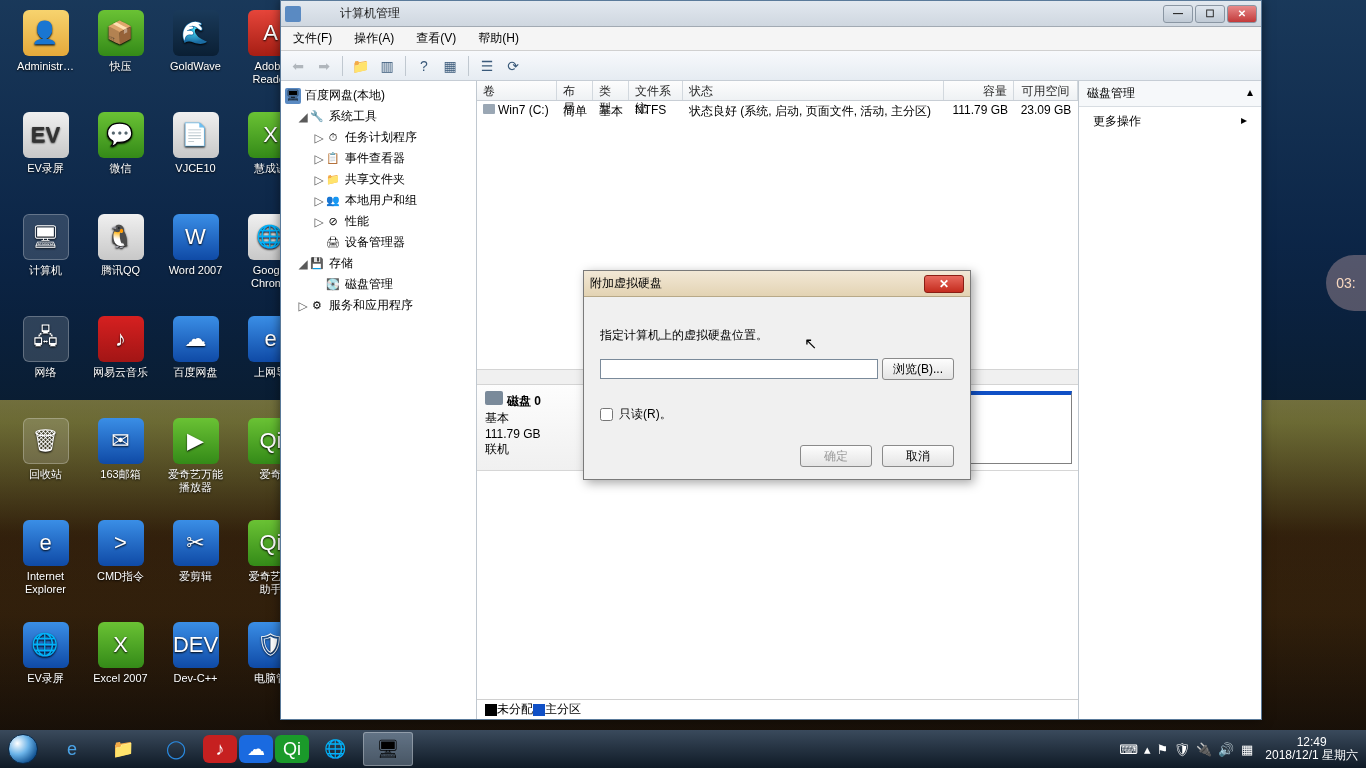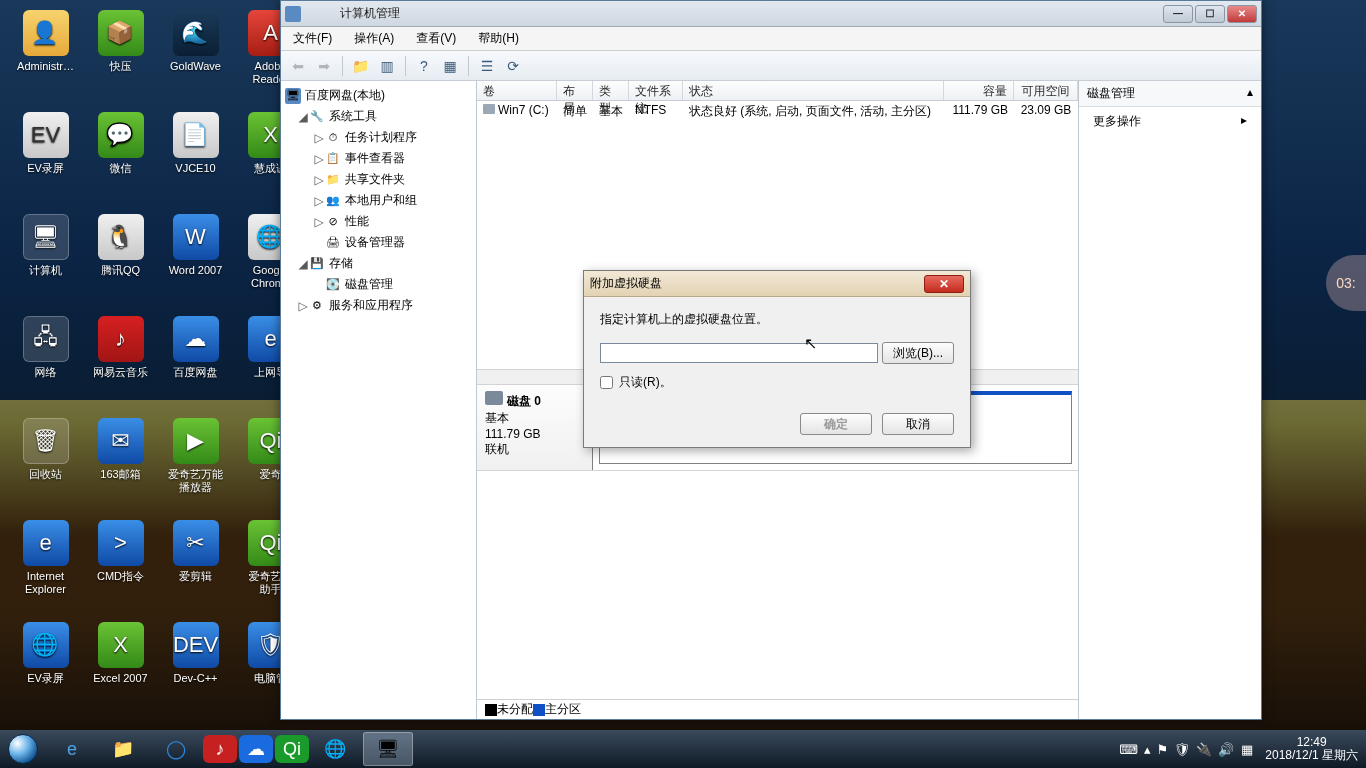--- a/index.html
+++ b/index.html
@@ -17,21 +17,21 @@
 
 
 .icons { position:absolute; top:6px; left:8px; display:grid; grid-template-columns:repeat(4,75px); grid-auto-rows:96px; gap:6px 0; z-index:1;}
 .dicon { display:flex; flex-direction:column; align-items:center; color:#fff; text-shadow:0 1px 2px #000; cursor:default; padding-top:4px;}
 .dicon .box{width:46px;height:46px;border-radius:6px;display:flex;align-items:center;justify-content:center;font-size:22px;margin-bottom:4px;}
 .dicon span.lbl{font-size:11px;text-align:center;line-height:13px;}
 .yellow{background:linear-gradient(#f7d36e,#e6a93a);}
 .blueb{background:linear-gradient(#3a8ee6,#0f4aa6);}
 .green{background:linear-gradient(#6ac234,#348a18);}
 .red  {background:linear-gradient(#e6453a,#a61e14);}
-.white{background:linear-gradient(#f0f0f0,#c8c8c8);color:#333;}
+.white{background:linear-gradient(#f0f0f0,#c8c8c8);color:#333;font-weight:bold;}
 .redbg{background:linear-gradient(#d62020,#a21515);}
 .darkb{background:linear-gradient(#1a3a5a,#0a1f34);}
 .clearbx{background:rgba(255,255,255,.15);border:1px solid rgba(255,255,255,.25);}
 
 
 .taskbar{position:absolute;bottom:0;left:0;right:0;height:38px;
   background:linear-gradient(180deg,#3a4a5c 0%,#0f1a26 100%);display:flex;align-items:center;z-index:5;}
 .start{width:46px;height:38px;display:flex;align-items:center;justify-content:center;}
 .orb{width:30px;height:30px;border-radius:50%;background:radial-gradient(circle at 30% 30%,#fff,#6bb3e8 40%,#0a4a8a 80%);border:1px solid #0a2a4a;}
 .tbtn{width:50px;height:34px;margin:2px 1px;border-radius:3px;display:flex;align-items:center;justify-content:center;font-size:18px;}
@@ -84,29 +84,29 @@
 .actions{width:182px;background:#fff;}
 .acthdr{background:linear-gradient(#eef2f6,#e0e6ec);border-bottom:1px solid #c4cad0;padding:4px 8px;font-weight:bold;}
 .actsub{background:#f6f8fa;border-bottom:1px solid #d8dde2;padding:4px 8px;display:flex;justify-content:space-between;}
 .actitem{padding:6px 14px;display:flex;justify-content:space-between;}
 
 
 .dialog{position:absolute;left:583px;top:270px;width:388px;background:#f0f0f0;border:1px solid #7a7a7a;box-shadow:3px 3px 10px rgba(0,0,0,.35);z-index:10;}
 .dtitle{height:26px;background:linear-gradient(180deg,#f2e8d6,#e3d3b3);border-bottom:1px solid #b8a988;display:flex;align-items:center;padding:0 6px;}
 .dtitle .t{flex:1;}
 .dclose{width:40px;height:18px;background:linear-gradient(#e86a5e,#c42c1e);border:1px solid #8a1e14;border-radius:3px;color:#fff;display:flex;align-items:center;justify-content:center;font-weight:bold;}
-.dbody{padding:14px 16px 12px;}
+.dbody{padding:30px 16px 12px;}
 .dbody .desc{margin-bottom:14px;}
 .drow{display:flex;align-items:center;gap:4px;margin-top:2px;}
 .dinput{flex:1;height:20px;border:1px solid #7a8a9a;padding:0 4px;}
 .dbtn{height:22px;border:1px solid #8a8a8a;background:linear-gradient(#fdfdfd,#e4e4e4);border-radius:3px;padding:0 10px;}
 .dbtnrow{display:flex;justify-content:flex-end;gap:10px;margin-top:22px;}
 .dbtnrow .dbtn{width:72px;}
-.dbtn.dis{color:#9a9a9a;font-weight:bold;}
-.chk{display:flex;align-items:center;gap:6px;margin-top:10px;}
+.dbtn.dis{color:#9a9a9a;}
+.chk{display:flex;align-items:center;gap:6px;margin-top:26px;}
 .chk input{width:13px;height:13px;}
 
 .cursor{position:absolute;left:804px;top:334px;z-index:20;font-size:16px;color:#000;}
 .clockbadge{position:absolute;right:0;top:255px;width:40px;height:56px;border-radius:30px 0 0 30px;background:rgba(220,180,180,.35);display:flex;align-items:center;justify-content:center;color:#f9d9c0;font-size:14px;z-index:1;}
 </style>
 </head>
 <body>
 
 <div class="desktop">
   <div class="clockbadge">03:</div>

